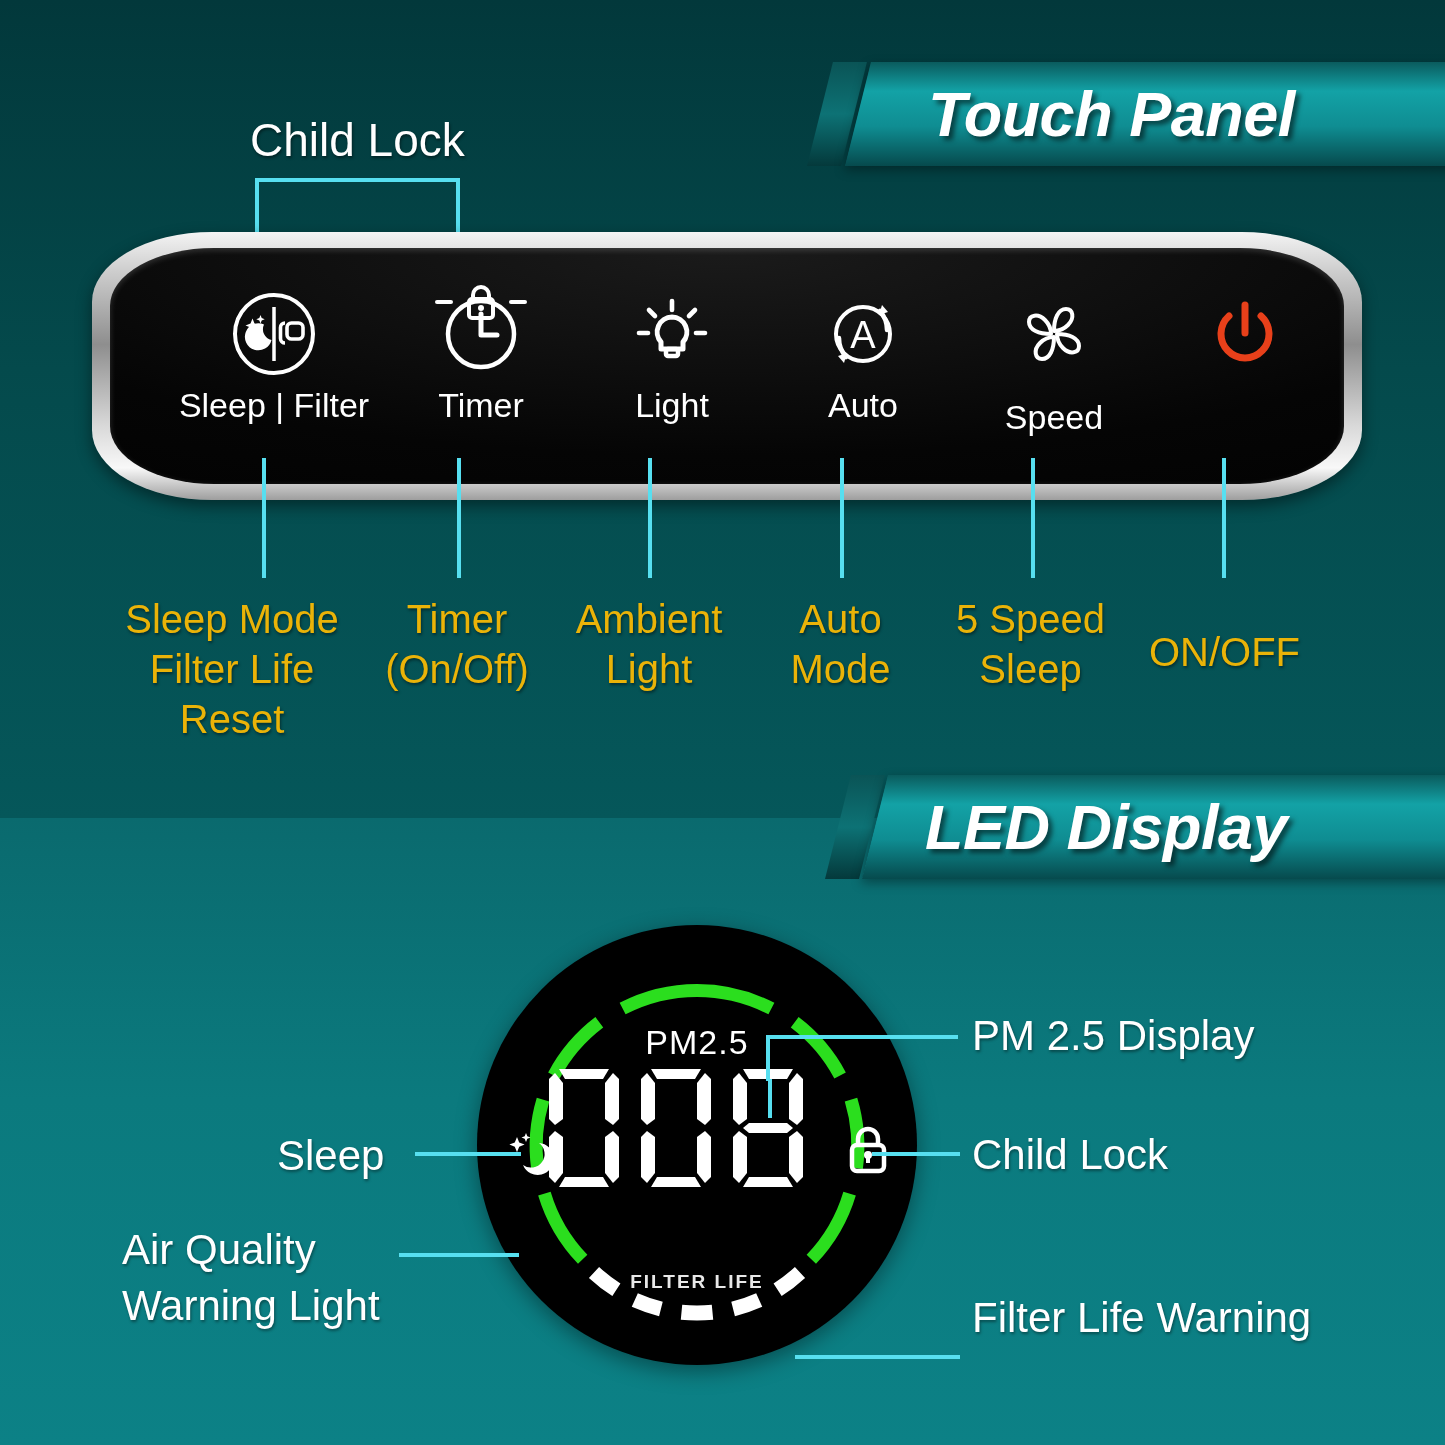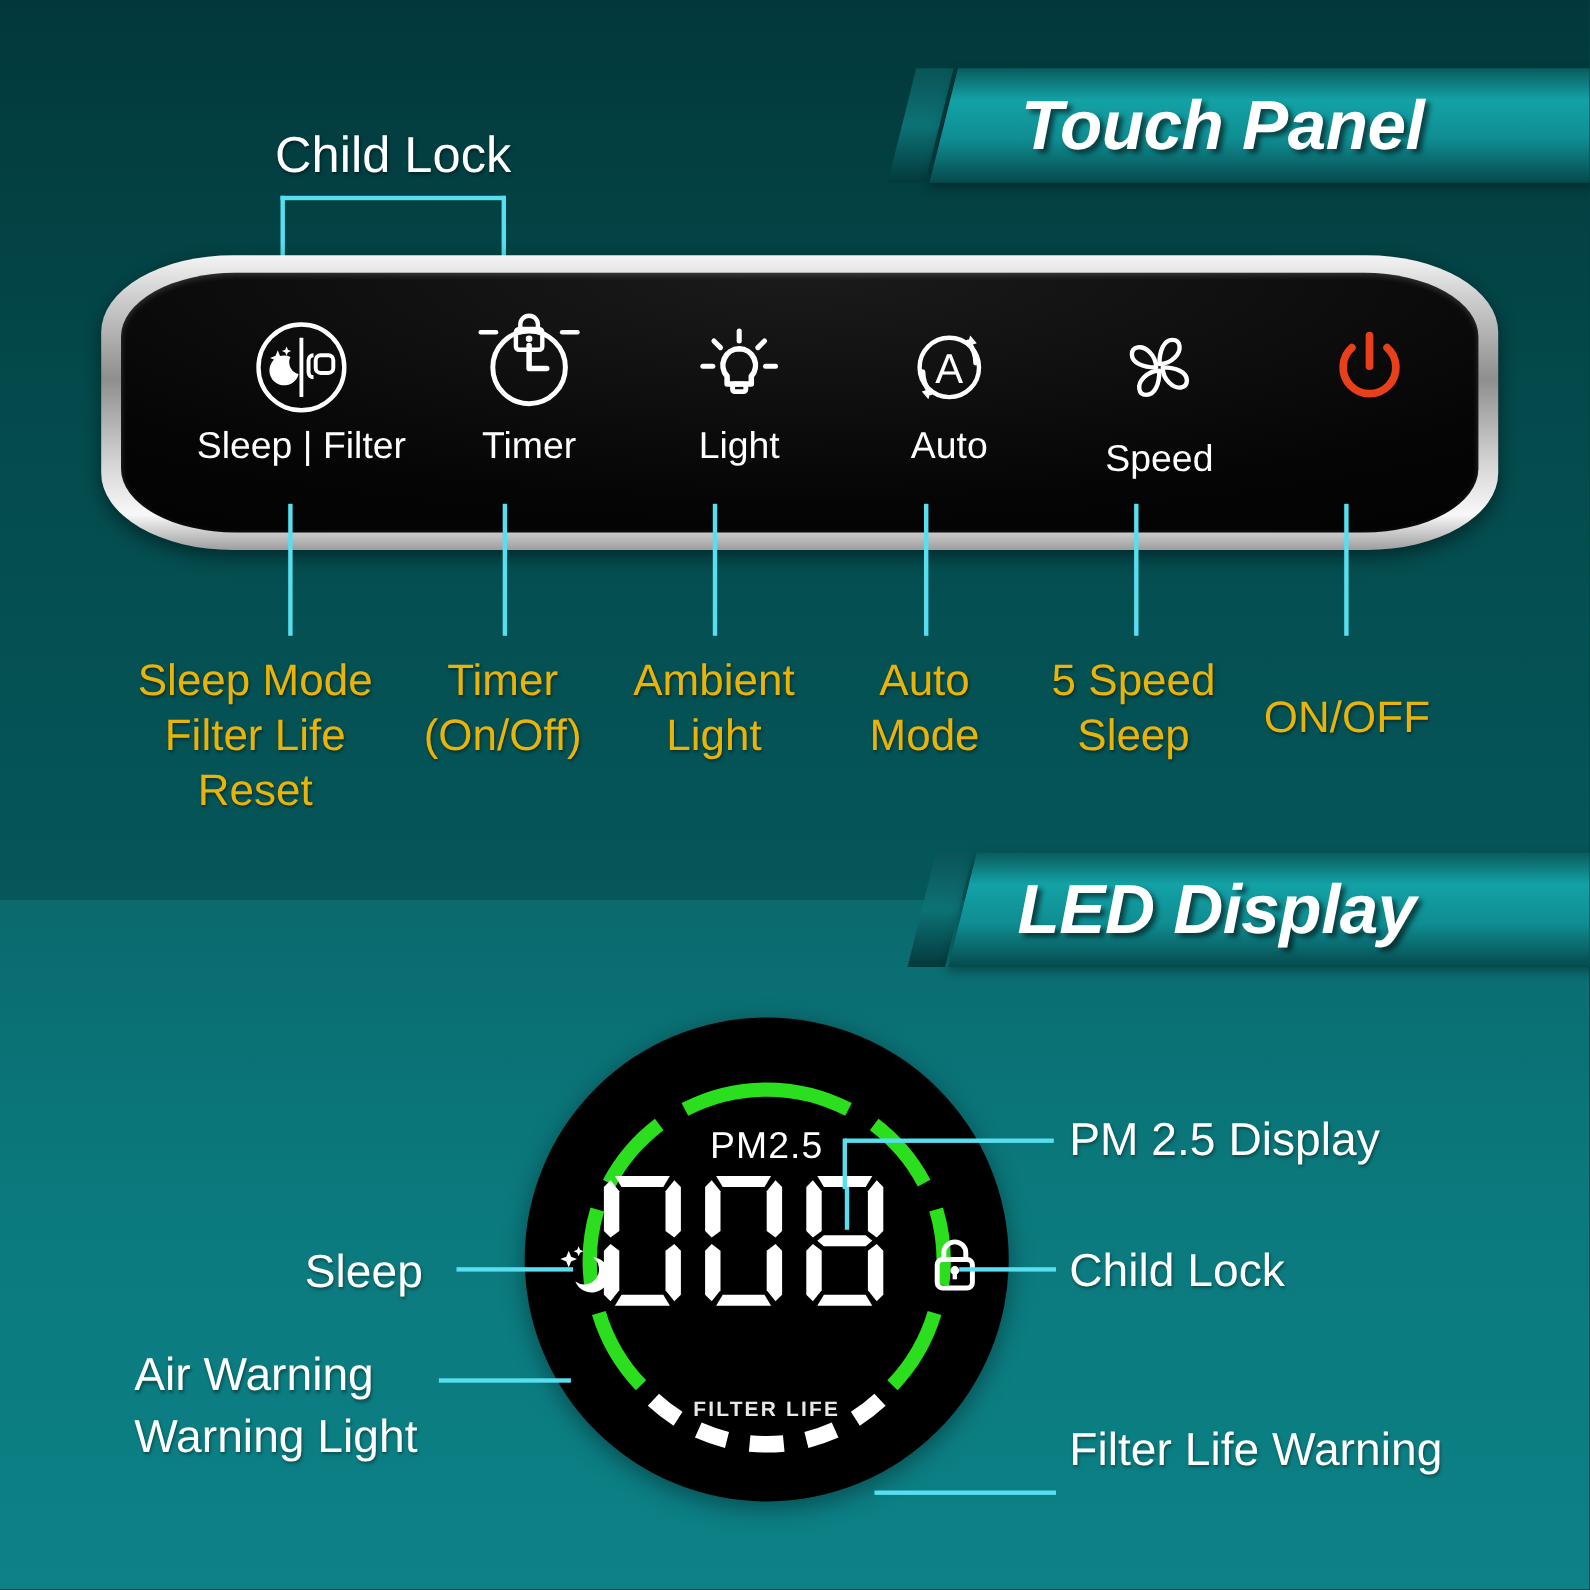--- a/index.html
+++ b/index.html
@@ -366,21 +366,21 @@
       </svg>
     </div>
 
     <div class="filter-life-label">FILTER LIFE</div>
   </div>
 
   <div class="lbl" style="left:277px;top:1132px;">Sleep</div>
   <div class="cy hline" style="left:415px;top:1152px;width:106px;"></div>
 
   <div class="lbl two" style="left:122px;top:1222px;">
-    <div>Air Warning</div>
+    <div>Air Quality</div>
     <div>Warning Light</div>
   </div>
   <div class="cy hline" style="left:399px;top:1253px;width:120px;"></div>
 
   <div class="cy vline" style="left:768px;top:1079px;height:39px;"></div>
   <div class="cy hline" style="left:768px;top:1035px;width:190px;"></div>
   <div class="cy vline" style="left:766px;top:1035px;height:46px;"></div>
   <div class="lbl" style="left:972px;top:1012px;">PM 2.5 Display</div>
 
   <div class="cy hline" style="left:872px;top:1152px;width:88px;"></div>

